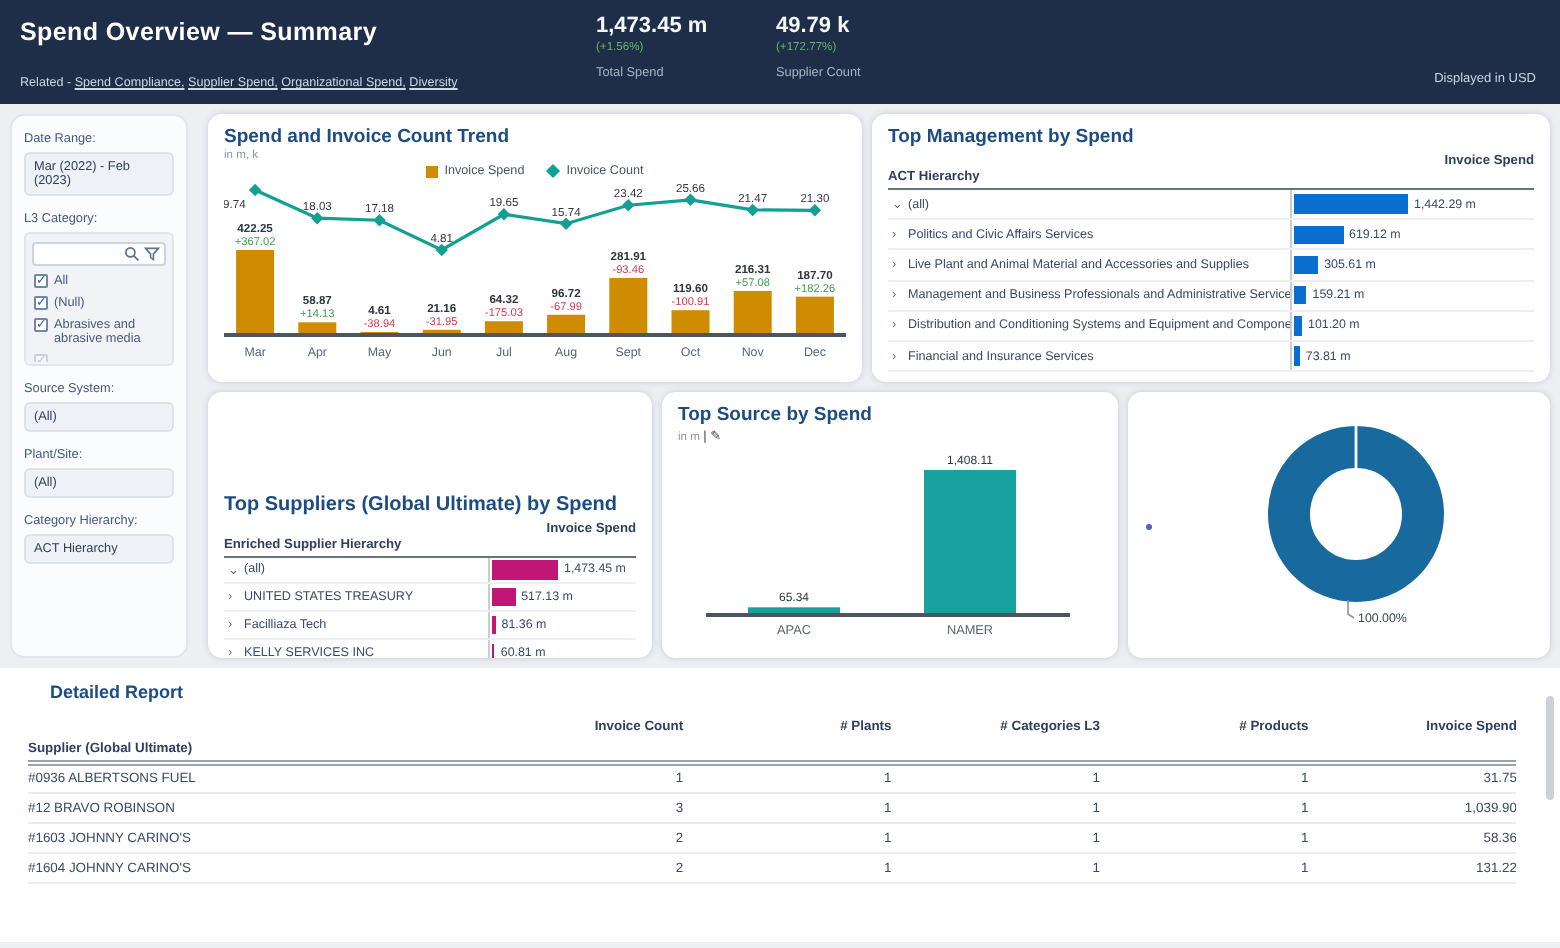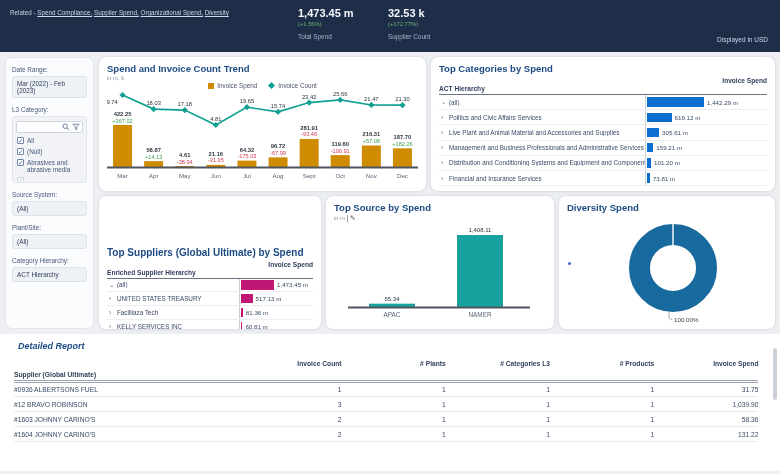--- a/index.html
+++ b/index.html
@@ -15,21 +15,21 @@
   .related { font-size:6.3px; color:#c9d4e4; white-space:nowrap; }
   .related a { color:#cdd8e8; text-decoration:underline; cursor:pointer; }
   .kpi-row { display:flex; gap:28px; padding-top:7px; }
   .kpi { min-width:62px; }
   .kpi-val { font-size:11px; font-weight:bold; color:#f4f7fb; }
   .kpi-delta { font-size:5.8px; margin-top:1.5px; }
   .kpi-delta.up { color:#69b56d; } .kpi-delta.down { color:#e05a68; }
   .kpi-label { font-size:6.4px; color:#a7b4c8; margin-top:6px; }
   .displayed-in { margin-left:auto; align-self:flex-end; padding-bottom:9px; font-size:6.5px; color:#c9d4e4; white-space:nowrap; }
   
-  .content { display:flex; gap:5px; padding:5px; height:282px; }
+  .content { display:flex; gap:10px; padding:5px; height:282px; }
   .sidebar { width:89px; background:#fbfcfe; border:1px solid #e2e6ec; border-radius:7px; padding:8px 6px; font-size:6.4px; color:#46597b; overflow:hidden; }
   .fgroup { margin-bottom:8px; }
   .flabel { margin-bottom:3px; }
   .fvalue { background:#eef1f5; border:1px solid #dde2e9; border-radius:3px; padding:3px 4px; color:#2f3f5c; cursor:pointer; }
   .l3panel { background:#f1f3f7; border:1px solid #e2e6ec; border-radius:3px; padding:4px 3px 1px; }
   .searchrow { display:flex; align-items:center; gap:2px; background:#fff; border:1px solid #ccd4de; border-radius:2px; height:12px; padding:0 2px; margin-bottom:3px; }
   .searchrow input { border:none; outline:none; flex:1; width:28px; font-size:6px; background:transparent; font-family:inherit; }
   .chk { display:flex; gap:3px; margin:4px 1px; align-items:flex-start; cursor:pointer; }
   .box { width:7px; height:7px; border:1px solid #7287a6; border-radius:1px; background:#fff; color:#3e5e92; font-size:6.5px; line-height:6.5px; text-align:center; flex:none; }
   .chk.partial { opacity:.3; height:4px; overflow:hidden; margin-bottom:0; }
@@ -58,50 +58,51 @@
   .chev { width:10px; color:#5a6a85; font-size:6.5px; flex:none; padding-left:2px; }
   .rank-label { flex:1; white-space:nowrap; overflow:hidden; }
   .barzone { border-left:1px solid #c9ced6; height:100%; display:flex; align-items:center; flex:none; padding-left:1px; }
   .categories-card .barzone { width:122px; } .suppliers-card .barzone { width:74px; }
   .rbar { height:9.5px; flex:none; }
   .rval { font-size:6.2px; margin-left:3px; white-space:nowrap; }
   .rank-row.partial { opacity:.35; height:5px !important; overflow:hidden; border-bottom:none; }
   .ph { background:#aab2bf; height:3px; width:60%; border-radius:1px; }
   
   .report { background:#fff; height:137px; padding:6px 14px 0; position:relative; }
-  .report h2 { font-size:9px; color:#1d4b83; margin:1px 4px 7px;font-style:italic; }
+  .report h2 { font-size:9px; color:#1d4b83; margin:1px 11px 7px; }
   .report table { width:99%; border-collapse:collapse; font-size:6.7px; color:#3a4a66; table-layout:fixed; }
   .report th { font-weight:bold; color:#2f3f5c; padding:2px 0; }
   .report .num { text-align:right; }
   .report thead .suphead th { border-bottom:3px double #9aa3af; text-align:left; }
   .report tbody tr { border-bottom:1px solid #e9ebef; height:15px; cursor:pointer; }
   .report td { padding:1px 0; overflow:hidden; white-space:nowrap; }
   .vscroll { position:absolute; right:3px; top:14px; width:4px; height:52px; background:#ccd1d8; border-radius:2px; cursor:pointer; }
   .dot-legend { position:absolute; left:9px; top:66px; width:3px; height:3px; background:#4566cf; border-radius:50%; }
 </style>
 </head>
 <body>
 
 <div class="app">
 
   <header class="topbar">
     <div class="title-block">
+      <h1>Spend Overview — Summary</h1>
       <div class="related">
         <span>Related -</span>
         <span id="related-links"> <a>Spend Compliance,</a> <a>Supplier Spend,</a> <a>Organizational Spend,</a> <a>Diversity</a></span>
       </div>
     </div>
     <div class="kpi-row" id="kpi-row">
         <div class="kpi">
           <div class="kpi-val">1,473.45 m</div>
           <div class="kpi-delta up">(+1.56%)</div>
           <div class="kpi-label">Total Spend</div>
         </div>
         <div class="kpi">
-          <div class="kpi-val">32.53 k</div>
+          <div class="kpi-val">49.79 k</div>
           <div class="kpi-delta up">(+172.77%)</div>
           <div class="kpi-label">Supplier Count</div>
         </div>
       </div>
     <div class="displayed-in">Displayed in USD</div>
   </header>
 
   <div class="content">
 
     <aside class="sidebar">
@@ -231,21 +232,21 @@
               <rect x="231.05000000000004" y="8.709747292418772" width="4.4" height="4.4" fill="#12a092" transform="rotate(45 233.25000000000003 10.909747292418771)"></rect>
               <text x="233.25000000000003" y="6.909747292418771" text-anchor="middle" font-size="5.8" fill="#2f3640">25.66</text>
               <rect x="262.15000000000003" y="13.751865222623344" width="4.4" height="4.4" fill="#12a092" transform="rotate(45 264.35 15.951865222623345)"></rect>
               <text x="264.35" y="11.951865222623345" text-anchor="middle" font-size="5.8" fill="#2f3640">21.47</text>
               <rect x="293.25000000000006" y="13.956438026474128" width="4.4" height="4.4" fill="#12a092" transform="rotate(45 295.45000000000005 16.156438026474127)"></rect>
               <text x="295.45000000000005" y="12.156438026474127" text-anchor="middle" font-size="5.8" fill="#2f3640">21.30</text>
             </svg>
         </section>
 
         <section class="card categories-card">
-          <h3>Top Categories by Spend</h3>
+          <h3>Top Management by Spend</h3>
           <div class="rank-valhdr">Invoice Spend</div>
           <div class="rank-dimhdr">ACT Hierarchy</div>
           <div id="category-rows">
               <div class="rank-row">
                 <span class="chev">⌄</span>
                 <span class="rank-label">(all)</span>
                 <span class="barzone">
                   <span class="rbar" style="width:57.0px;background:#0a6ed1"></span>
                   <span class="rval">1,442.29 m</span>
                 </span>
@@ -367,21 +368,20 @@
               <text x="58" y="78.65901101476447" text-anchor="middle" font-size="6" fill="#2f3640">65.34</text>
               <text x="58" y="95" text-anchor="middle" font-size="6.4" fill="#5a6474">APAC</text>
               <rect x="123" y="13" width="46" height="72" fill="#17a2a0"></rect>
               <text x="146" y="10" text-anchor="middle" font-size="6" fill="#2f3640">1,408.11</text>
               <text x="146" y="95" text-anchor="middle" font-size="6.4" fill="#5a6474">NAMER</text>
               <rect x="14" y="84.5" width="182" height="2" fill="#4d5560"></rect>
             </svg>
         </section>
 
         <section class="card diversity-card">
-          <h3>Diversity Spend</h3>
           <span class="dot-legend"></span>
           <svg id="donut-svg" viewBox="0 0 207 116" width="207" height="116" style="display:block;margin:0 auto;">
               <circle cx="106" cy="55" r="33.5" fill="none" stroke="#17699e" stroke-width="21"></circle>
               <line x1="106" y1="11" x2="106" y2="32" stroke="#ffffff" stroke-width="1.4"></line>
               <polyline points="102,98 102,105 105,107" fill="none" stroke="#8a94a6" stroke-width="0.8"></polyline>
               <text x="107" y="109" font-size="6.2" fill="#3a4455">100.00%</text>
             </svg>
         </section>
 
       </div>

